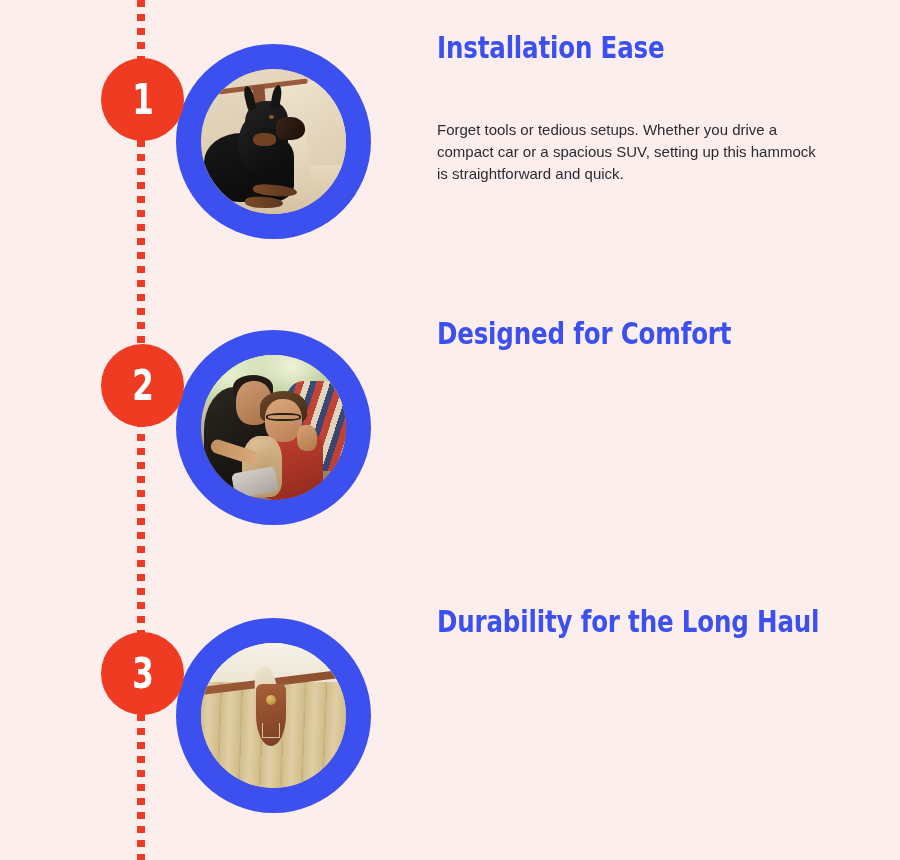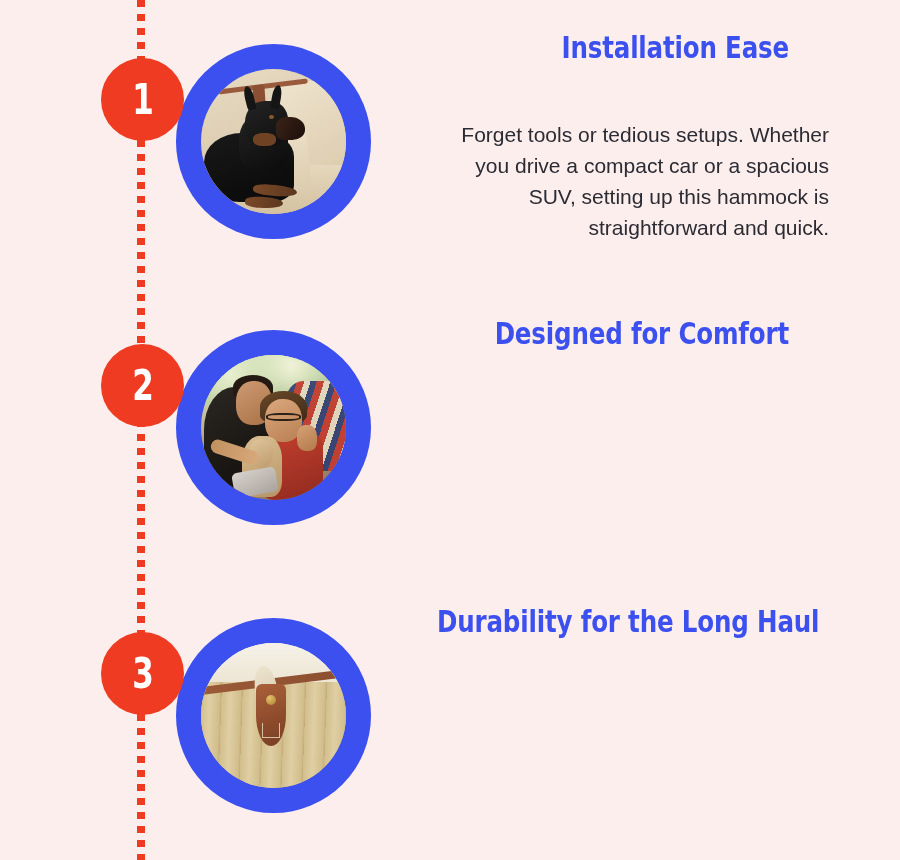--- a/index.html
+++ b/index.html
@@ -346,40 +346,39 @@
     border-top: none;
     opacity: 0.85;
   }
 
   
   .text-col {
     position: absolute;
     left: 437px;
     top: 0;
     width: 400px;
-    text-align: right;
   }
   .step-title {
     margin: 0;
     color: #3B50EE;
     font-family: "Liberation Sans Narrow", "DejaVu Sans Condensed", "Liberation Sans", sans-serif;
     font-size: 31px;
     font-weight: bold;
     line-height: 1.1;
     letter-spacing: -0.2px;
     transform: scaleX(0.88);
     transform-origin: left center;
     white-space: nowrap;
   }
   .step-body {
     margin: 0;
     padding-top: 55px;
     color: #2B2B33;
     font-family: "Liberation Sans", sans-serif;
-    font-size: 21px;
+    font-size: 15px;
     line-height: 1.48;
     max-width: 392px;
   }
 </style>
 </head>
 <body>
 
 <div class="infographic">
 
   <div class="timeline-line"></div>

